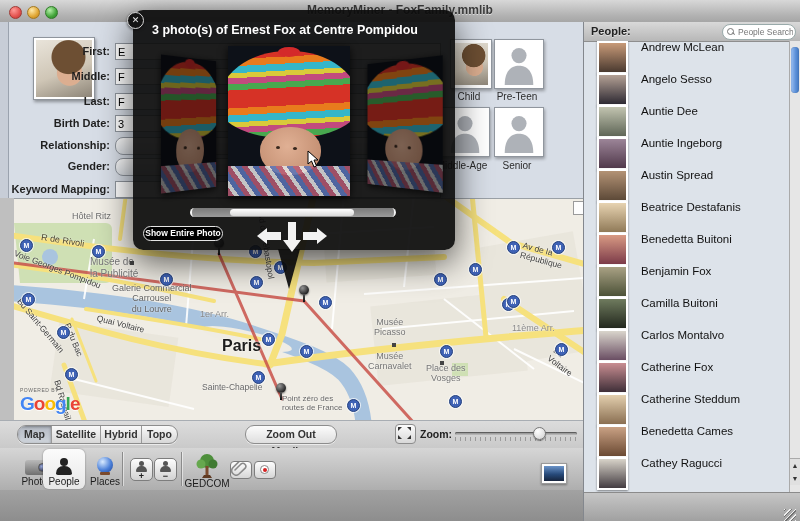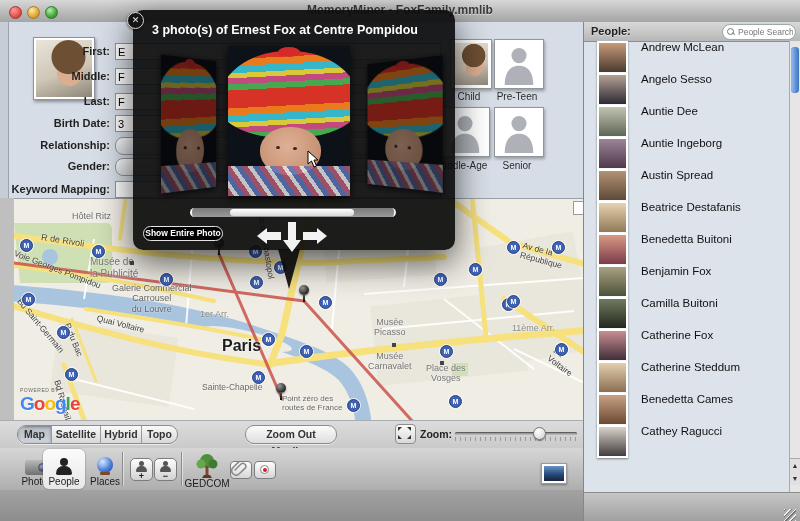--- a/index.html
+++ b/index.html
@@ -450,20 +450,24 @@
       </div>
       <div class="prow">
         <div class="pthumb" style="background: linear-gradient(rgb(169, 161, 132), rgb(76, 82, 56));"></div>
         <div class="pname">Benjamin Fox</div>
       </div>
       <div class="prow">
         <div class="pthumb" style="background: linear-gradient(rgb(111, 123, 94), rgb(35, 40, 30));"></div>
         <div class="pname">Camilla Buitoni</div>
       </div>
       <div class="prow">
+        <div class="pthumb" style="background: linear-gradient(rgb(217, 213, 204), rgb(106, 78, 99));"></div>
+        <div class="pname">Carlos Montalvo</div>
+      </div>
+      <div class="prow">
         <div class="pthumb" style="background: linear-gradient(rgb(201, 142, 146), rgb(63, 47, 56));"></div>
         <div class="pname">Catherine Fox</div>
       </div>
       <div class="prow">
         <div class="pthumb" style="background: linear-gradient(rgb(227, 207, 174), rgb(138, 111, 82));"></div>
         <div class="pname">Catherine Steddum</div>
       </div>
       <div class="prow">
         <div class="pthumb" style="background: linear-gradient(rgb(201, 161, 132), rgb(107, 74, 51));"></div>
         <div class="pname">Benedetta Cames</div>

